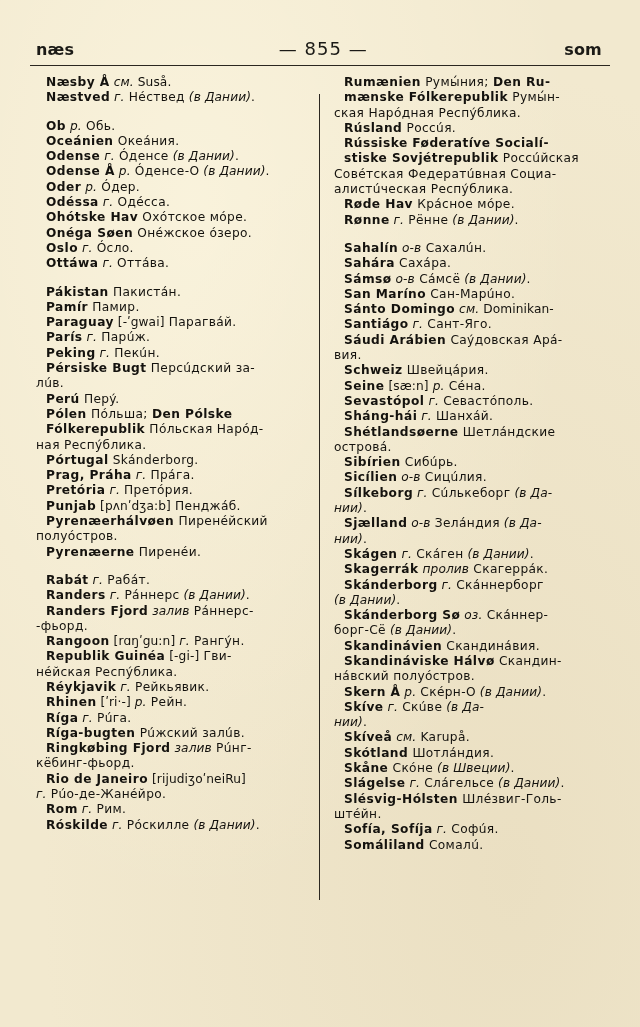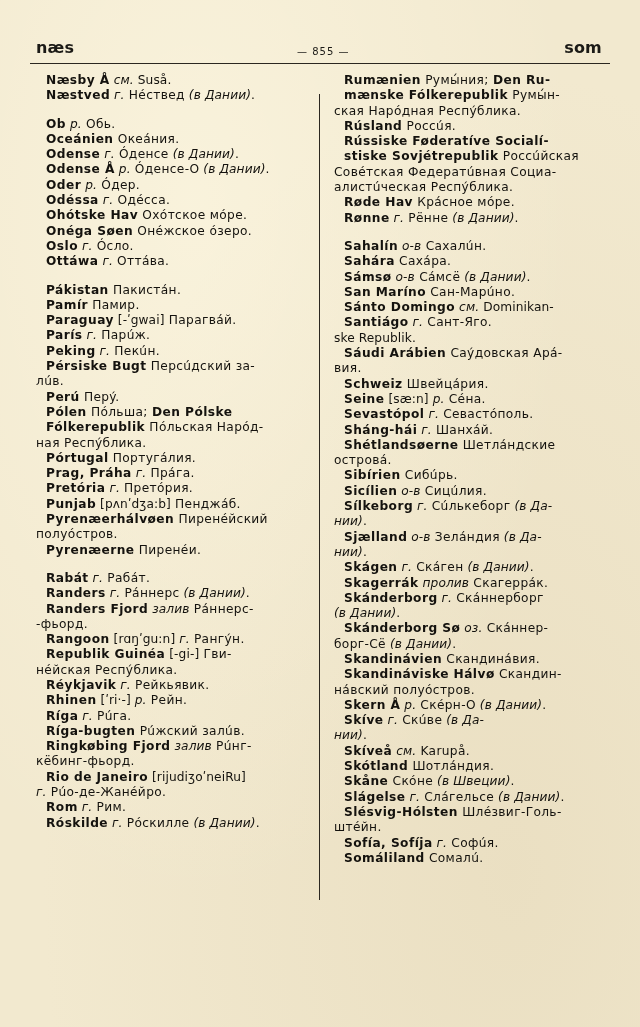--- a/index.html
+++ b/index.html
@@ -36,21 +36,21 @@
     font-size: 15px;
     letter-spacing: .2px;
     color: #1b1a16;
     padding: 0 8px 0 6px;
   }
   .header .running-head {
     font-weight: bold;
     font-size: 16px;
   }
   .header .folio {
-    font-size: 10px;
+    font-size: 18px;
     letter-spacing: 1px;
     margin-left: 8px;
   }
   .rule {
     margin-top: 6px;
     border-top: 1.6px solid #2b2720;
     width: 100%;
   }
   .columns {
     display: flex;
@@ -129,21 +129,21 @@
           <div class="entry"><span class="hw">Pamír</span><span class="ru"> Памир.</span></div>
           <div class="entry"><span class="hw">Paraguay</span><span class="pron"> [-ʹgwai]</span><span class="ru"> Парагвáй.</span></div>
           <div class="entry"><span class="hw">París</span><span class="it"> г.</span><span class="ru"> Парúж.</span></div>
           <div class="entry"><span class="hw">Peking</span><span class="it"> г.</span><span class="ru"> Пекúн.</span></div>
           <div class="entry"><span class="hw">Pérsiske Bugt</span><span class="ru"> Персúдский за-</span></div>
           <div class="entry cont"><span class="ru">лúв.</span></div>
           <div class="entry"><span class="hw">Perú</span><span class="ru"> Перý.</span></div>
           <div class="entry"><span class="hw">Pólen</span><span class="ru"> Пóльша; </span><span class="hw">Den Pólske</span></div>
           <div class="entry"><span class="hw">Fólkerepublik</span><span class="ru"> Пóльская Нарóд-</span></div>
           <div class="entry cont"><span class="ru">ная Респýблика.</span></div>
-          <div class="entry"><span class="hw">Pórtugal</span><span class="ru"> Португáлия.</span></div>
+          <div class="entry"><span class="hw">Pórtugal</span><span class="ru"> Skánderborg.</span></div>
           <div class="entry"><span class="hw">Prag, Práha</span><span class="it"> г.</span><span class="ru"> Прáга.</span></div>
           <div class="entry"><span class="hw">Pretória</span><span class="it"> г.</span><span class="ru"> Претóрия.</span></div>
           <div class="entry"><span class="hw">Punjab</span><span class="pron"> [pʌnʹdʒa:b]</span><span class="ru"> Пенджáб.</span></div>
           <div class="entry"><span class="hw">Pyrenæerhálvøen</span><span class="ru"> Пиренéйский</span></div>
           <div class="entry cont"><span class="ru">полуóстров.</span></div>
           <div class="entry"><span class="hw">Pyrenæerne</span><span class="ru"> Пиренéи.</span></div>
           <div class="gap"></div>
           <div class="entry"><span class="hw">Rabát</span><span class="it"> г.</span><span class="ru"> Рабáт.</span></div>
           <div class="entry"><span class="hw">Randers</span><span class="it"> г.</span><span class="ru"> Рáннерс</span><span class="it"> (в Дании)</span><span>.</span></div>
           <div class="entry"><span class="hw">Randers Fjord</span><span class="it"> залив</span><span class="ru"> Рáннерс-</span></div>
@@ -173,21 +173,20 @@
           <div class="entry cont"><span class="ru">алистúческая Респýблика.</span></div>
           <div class="entry"><span class="hw">Røde Hav</span><span class="ru"> Крáсное мóре.</span></div>
           <div class="entry"><span class="hw">Rønne</span><span class="it"> г.</span><span class="ru"> Рённе</span><span class="it"> (в Дании)</span><span>.</span></div>
           <div class="gap"></div>
           <div class="entry"><span class="hw">Sahalín</span><span class="it"> о-в</span><span class="ru"> Сахалúн.</span></div>
           <div class="entry"><span class="hw">Sahára</span><span class="ru"> Сахáра.</span></div>
           <div class="entry"><span class="hw">Sámsø</span><span class="it"> о-в</span><span class="ru"> Сáмсё</span><span class="it"> (в Дании)</span><span>.</span></div>
           <div class="entry"><span class="hw">San Maríno</span><span class="ru"> Сан-Марúно.</span></div>
           <div class="entry"><span class="hw">Sánto Domingo</span><span class="it"> см.</span><span> Dominikan-</span></div>
           <div class="entry"><span class="hw">Santiágo</span><span class="it"> г.</span><span class="ru"> Сант-Яго.</span></div>
-          <div class="entry cont"><span>ske Republik.</span></div>
           <div class="entry"><span class="hw">Sáudi Arábien</span><span class="ru"> Саýдовская Арá-</span></div>
           <div class="entry cont"><span class="ru">вия.</span></div>
           <div class="entry"><span class="hw">Schweiz</span><span class="ru"> Швейцáрия.</span></div>
           <div class="entry"><span class="hw">Seine</span><span class="pron"> [sæ:n]</span><span class="it"> р.</span><span class="ru"> Сéна.</span></div>
           <div class="entry"><span class="hw">Sevastópol</span><span class="it"> г.</span><span class="ru"> Севастóполь.</span></div>
           <div class="entry"><span class="hw">Sháng-hái</span><span class="it"> г.</span><span class="ru"> Шанхáй.</span></div>
           <div class="entry"><span class="hw">Shétlandsøerne</span><span class="ru">   Шетлáндские</span></div>
           <div class="entry cont"><span class="ru">островá.</span></div>
           <div class="entry"><span class="hw">Sibírien</span><span class="ru"> Сибúрь.</span></div>
           <div class="entry"><span class="hw">Sicílien</span><span class="it"> о-в</span><span class="ru"> Сицúлия.</span></div>

